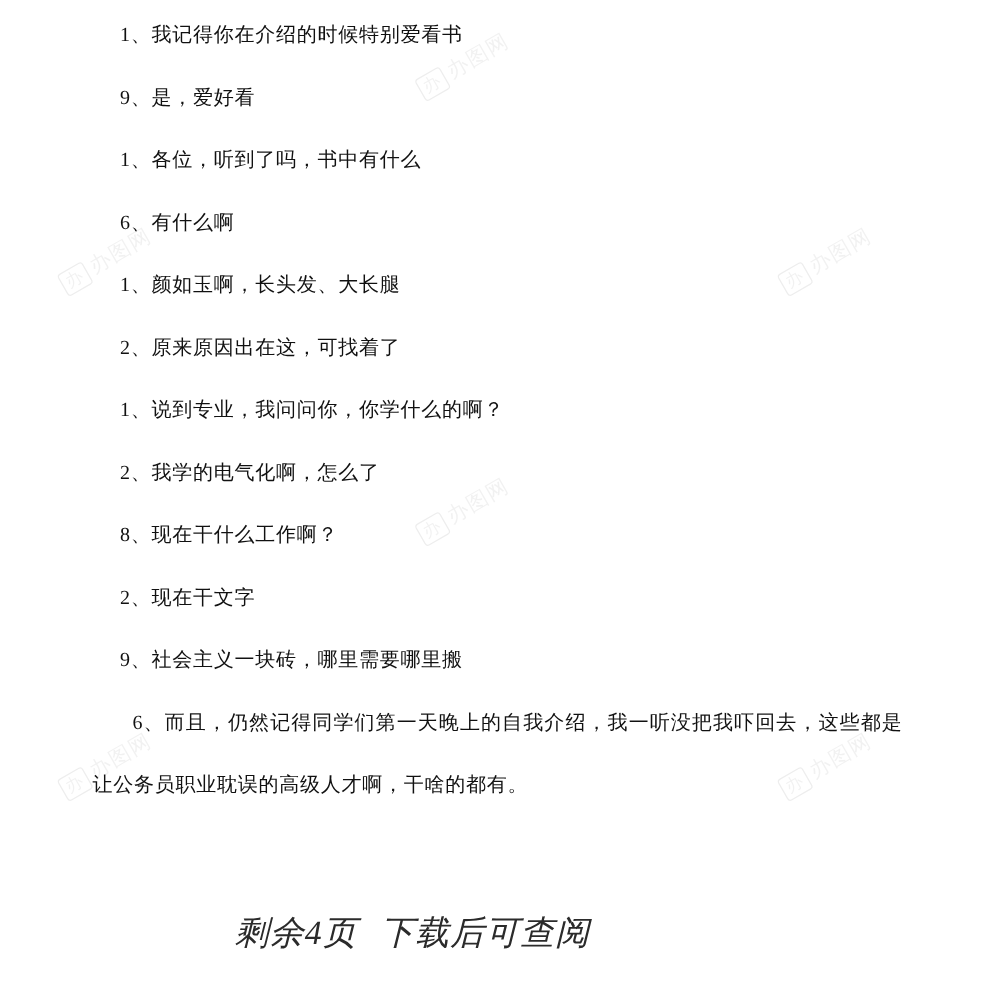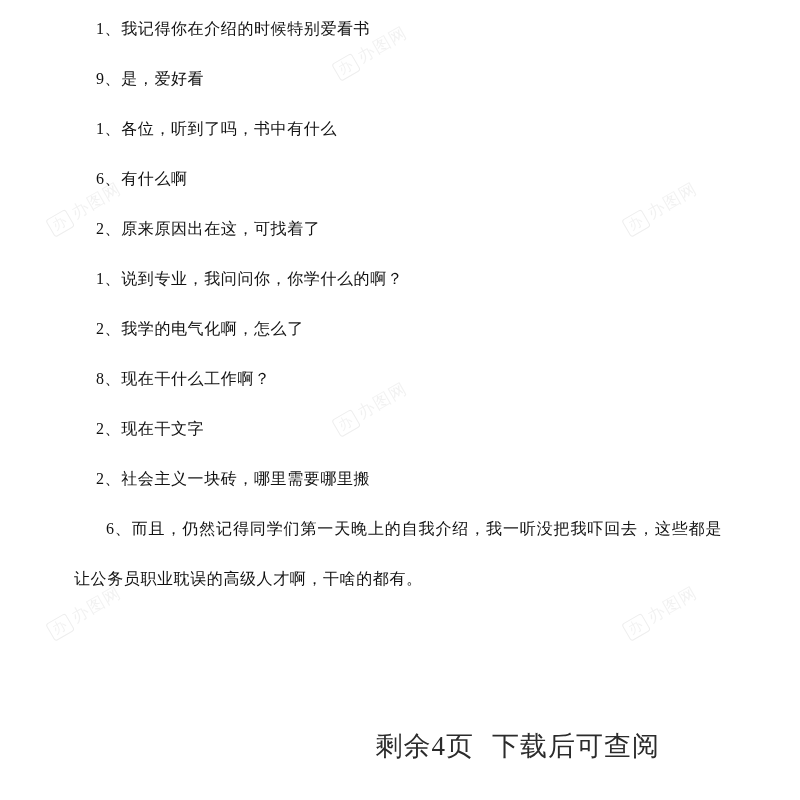--- a/index.html
+++ b/index.html
@@ -41,25 +41,26 @@
     text-indent: 2em;
     padding-left: 0;
     margin-left: -22px;
     padding-right: 6px;
   }
   .footer-note {
     position: absolute;
     left: 0;
     top: 728px;
     width: 660px;
-    text-align: right;
+    text-align: center;
     font-size: 27px;
     letter-spacing: 1px;
     color: #2b2b2b;
     font-family: "Liberation Serif", "DejaVu Serif", serif;
+    font-style: italic;
   }
   .footer-note .gap {
     display: inline-block;
     width: 18px;
   }
   
   .wm {
     position: absolute;
     color: rgba(0, 0, 0, 0.055);
     font-size: 17px;
@@ -96,26 +97,27 @@
   <div class="wm wm3"><span class="wm-logo">办</span><span>办图网</span></div>
   <div class="wm wm4"><span class="wm-logo">办</span><span>办图网</span></div>
   <div class="wm wm5"><span class="wm-logo">办</span><span>办图网</span></div>
   <div class="wm wm6"><span class="wm-logo">办</span><span>办图网</span></div>
 
   <div class="doc-body">
     <div class="para">1、我记得你在介绍的时候特别爱看书</div>
     <div class="para">9、是，爱好看</div>
     <div class="para">1、各位，听到了吗，书中有什么</div>
     <div class="para">6、有什么啊</div>
+    <div class="para">1、颜如玉啊，长头发、大长腿</div>
     <div class="para">2、原来原因出在这，可找着了</div>
     <div class="para">1、说到专业，我问问你，你学什么的啊？</div>
     <div class="para">2、我学的电气化啊，怎么了</div>
     <div class="para">8、现在干什么工作啊？</div>
     <div class="para">2、现在干文字</div>
-    <div class="para">2、社会主义一块砖，哪里需要哪里搬</div>
+    <div class="para">9、社会主义一块砖，哪里需要哪里搬</div>
     <div class="para indent">6、而且，仍然记得同学们第一天晚上的自我介绍，我一听没把我吓回去，这些都是让公务员职业耽误的高级人才啊，干啥的都有。</div>
   </div>
 
   <div class="footer-note">
     <span>剩余4页</span><span class="gap"></span><span>下载后可查阅</span>
   </div>
 
 </div>
 
 </body></html>

